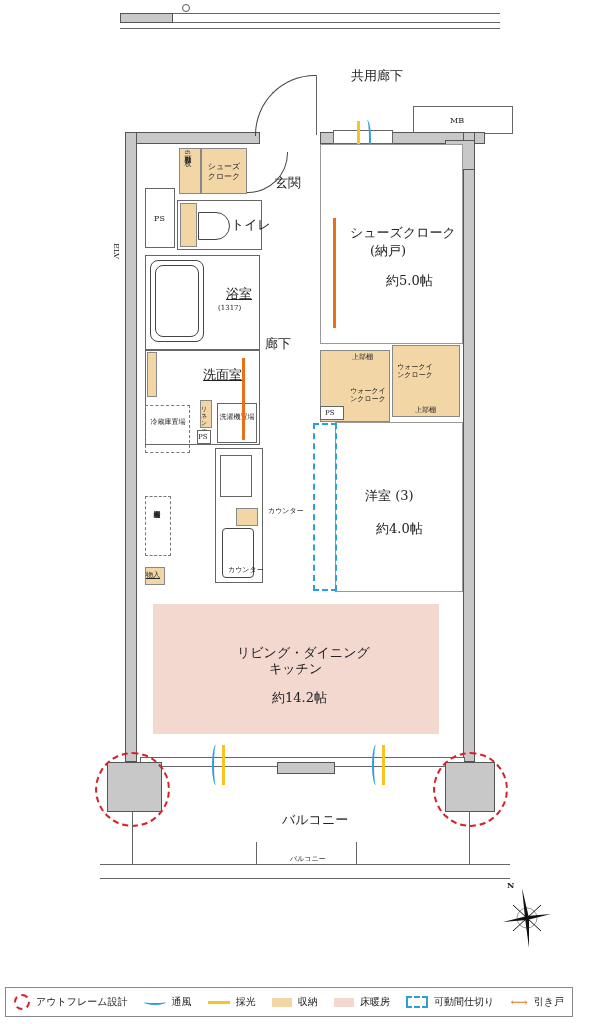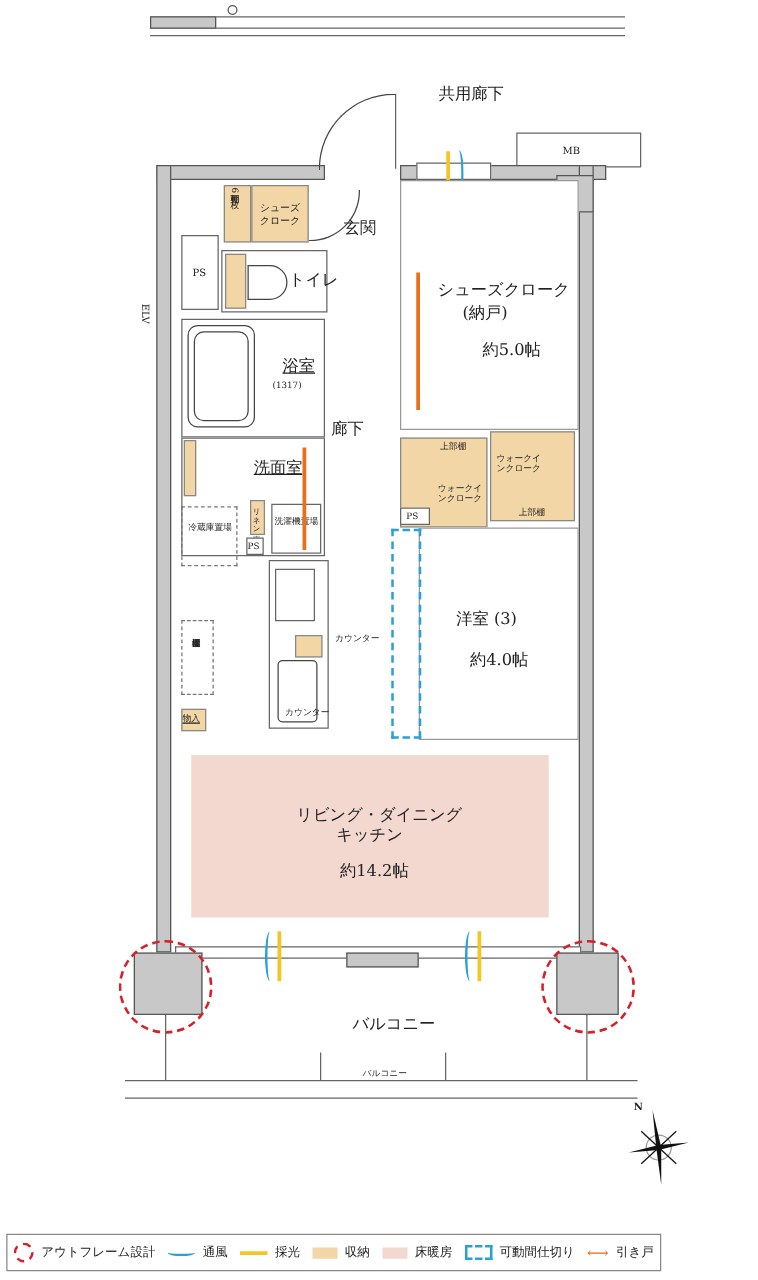--- a/index.html
+++ b/index.html
@@ -11,21 +11,21 @@
   .thin { position:absolute; border:1px solid #666; box-sizing:border-box; background:#fff; }
   .storage { position:absolute; background:#f2d6a6; border:1px solid #888; box-sizing:border-box; }
   .lbl { position:absolute; font-size:13px; white-space:nowrap; text-align:center; line-height:1.25; }
   .sm { font-size:8px; line-height:1.2; }
   .xs { font-size:7px; line-height:1.2; }
   .vert { writing-mode:vertical-rl; }
   .ldk { position:absolute; background:#f3d8d0; }
   .dash-blue { position:absolute; border:2px dashed #2aa0d8; box-sizing:border-box; }
   .dash-red { position:absolute; border:2px dashed #d8202a; border-radius:50%; box-sizing:border-box; }
   .dotted { position:absolute; border:1px dashed #777; box-sizing:border-box; }
-  .legend { position:absolute; left:5px; top:987px; width:524px; height:30px; border:1px solid #888;
+  .legend { position:absolute; left:5px; top:987px; width:568px; height:30px; border:1px solid #888;
             box-sizing:border-box; display:flex; align-items:center; justify-content:space-around;
             font-size:10px; }
   .legend-item { display:flex; align-items:center; gap:6px; }
   .swatch { display:inline-block; }
 </style>
 </head>
 <body>
 
 <div class="line" style="left:120px;top:13px;width:380px;height:1px;"></div>
 <div class="line" style="left:120px;top:22px;width:380px;height:1px;"></div>

